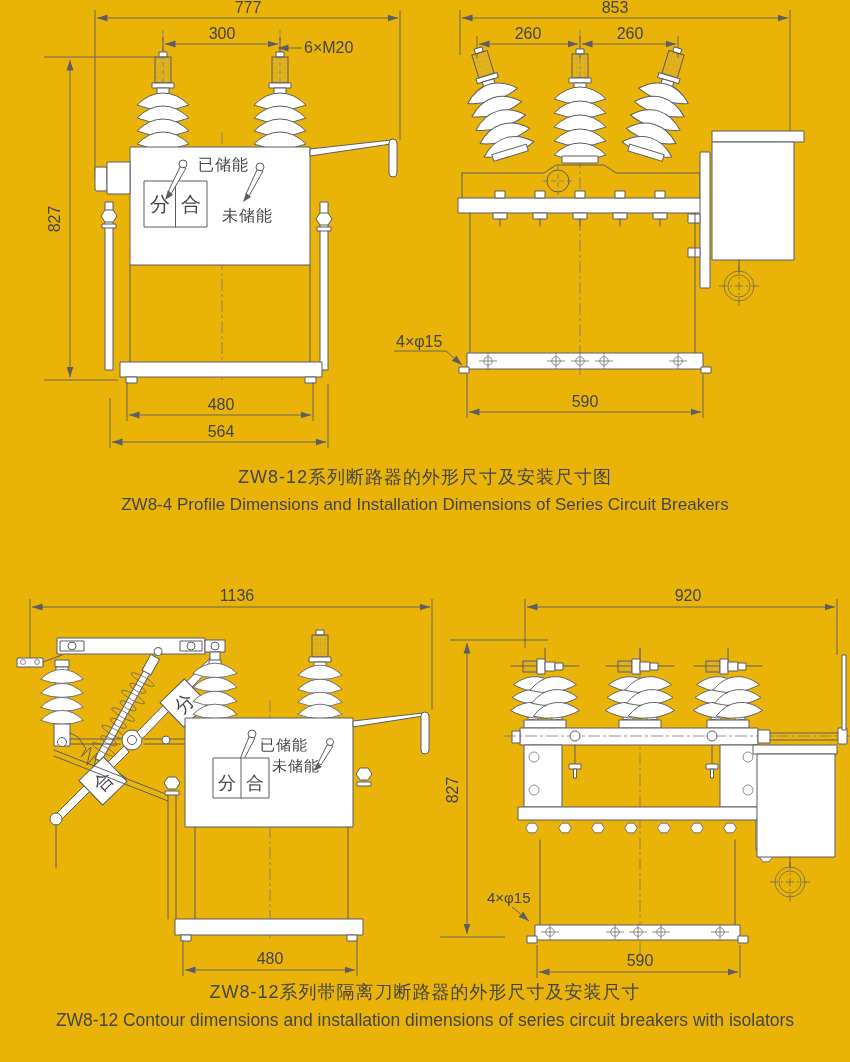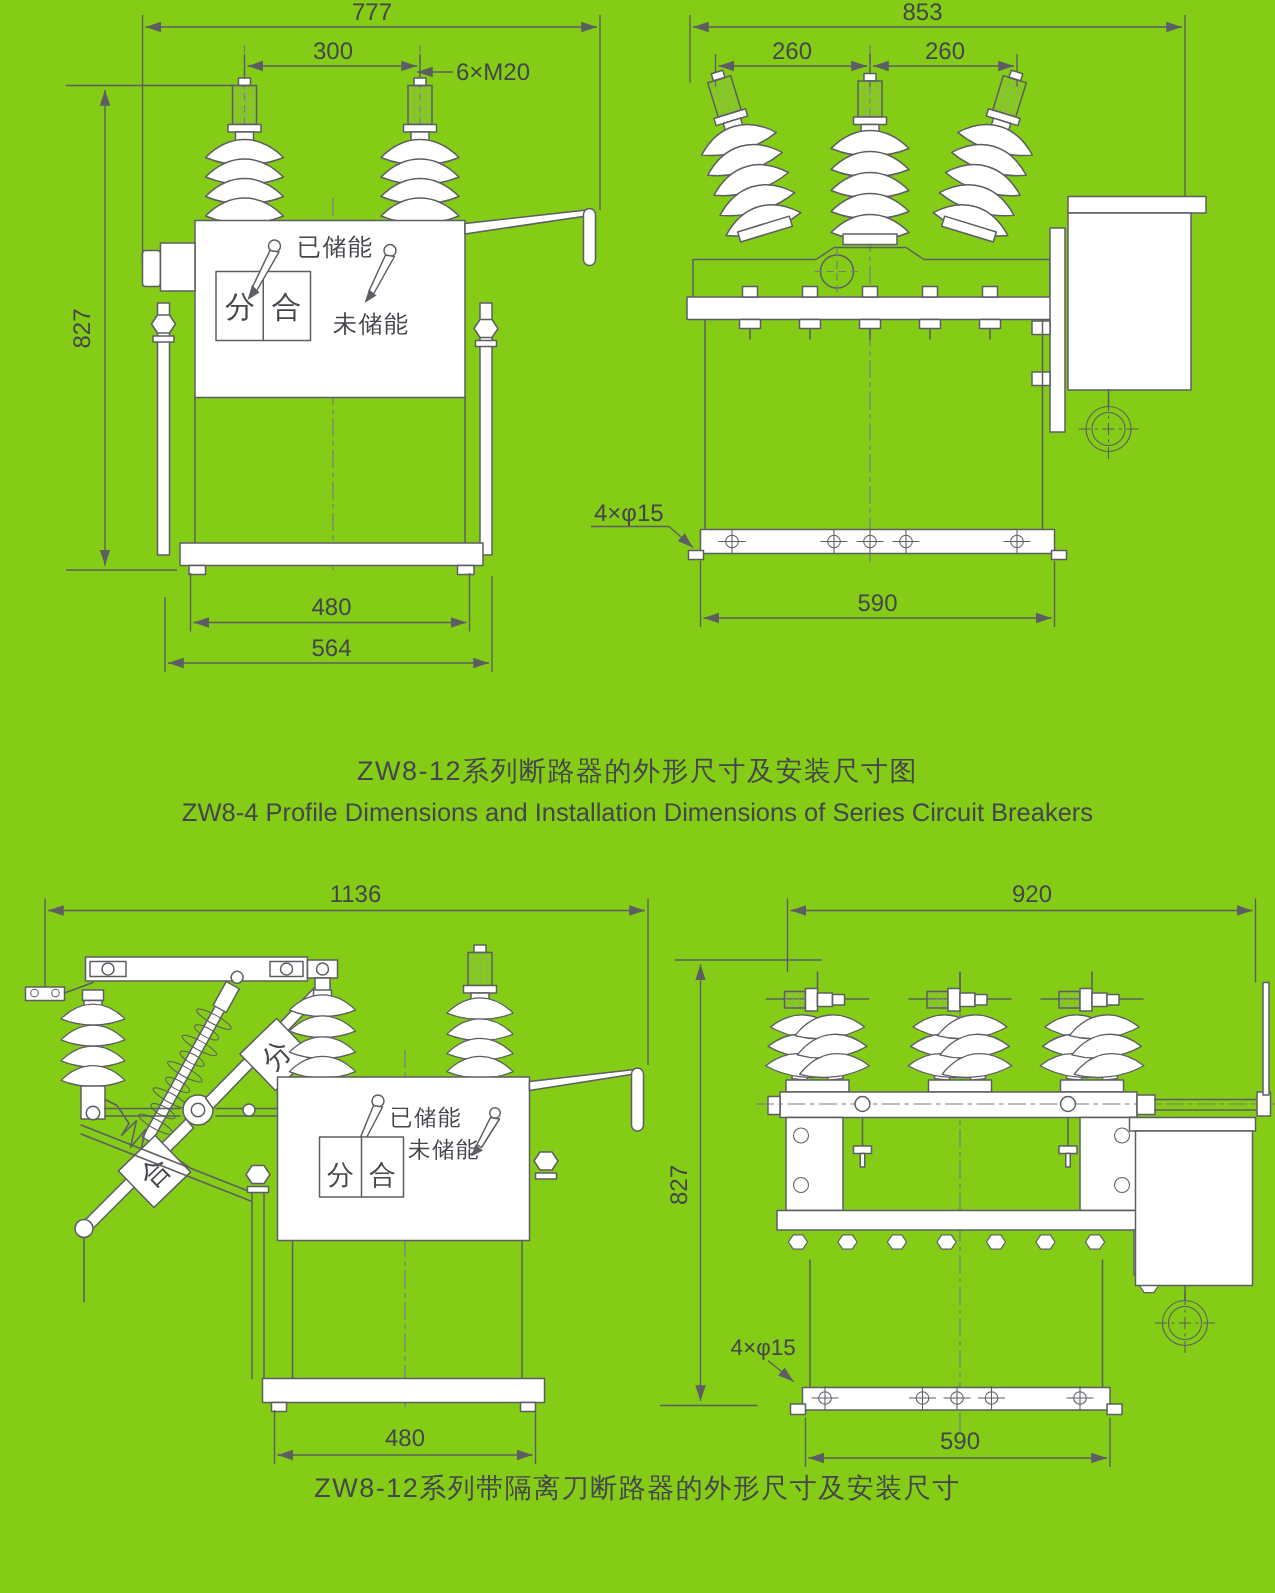--- a/index.html
+++ b/index.html
@@ -1,16 +1,16 @@
 <!DOCTYPE html>
 <html style="--line: #5d5d64; --text: #45454c; --muted: #7a7a82; --background: #ffffff;"><head>
 <meta charset="utf-8">
 <style>
   html,body{margin:0;padding:0;background:#fff;}
-  .canvas{position:relative;width:850px;height:1062px;background:#84cc16;overflow:hidden;
+  .canvas{position:relative;width:850px;height:1062px;background:#eab308;overflow:hidden;
           font-family:"Liberation Sans","DejaVu Sans",sans-serif;}
   svg.drawing{position:absolute;left:0;top:0;}
   
   .ln{fill:none;stroke:var(--line,#5d5d64);stroke-width:1;stroke-linecap:round;stroke-linejoin:round;}
   .fw{fill:#fff;stroke:var(--line,#5d5d64);stroke-width:1;stroke-linejoin:round;}
   .st{stroke:var(--line,#5d5d64);stroke-width:1;}
   .dim{fill:none;stroke:var(--line,#5d5d64);stroke-width:0.9;}
   .cl{fill:none;stroke:var(--muted,#7a7a82);stroke-width:0.8;stroke-dasharray:12 3 3 3;}
   .dsh{fill:none;stroke:var(--muted,#7a7a82);stroke-width:0.8;stroke-dasharray:5 3;}
   .thin{fill:none;stroke:var(--line,#5d5d64);stroke-width:0.7;}
@@ -571,21 +571,22 @@
     </g>
 
     <g>
       <path class="dim" d="M537,945V978 M740,945V978"></path>
       <line class="dim" x1="539" y1="972" x2="738" y2="972" marker-start="url(#arr)" marker-end="url(#arr)"></line>
       <text class="dt dtm" x="640" y="966">590</text>
     </g>
   </g>
 </svg>
 
-<div class="cap" style="top:502px;">
+<div class="cap" style="top:465px;">
   <span class="zh">ZW8-12系列断路器的外形尺寸及安装尺寸图</span>
   <span class="en">ZW8-4 Profile Dimensions and Installation Dimensions of Series Circuit Breakers</span>
 </div>
 <div class="cap cap2" style="top:980px;">
   <span class="zh">ZW8-12系列带隔离刀断路器的外形尺寸及安装尺寸</span>
+  <span class="en">ZW8-12 Contour dimensions and installation dimensions of series circuit breakers with isolators</span>
 </div>
 
 </div>
 
 </body></html>

